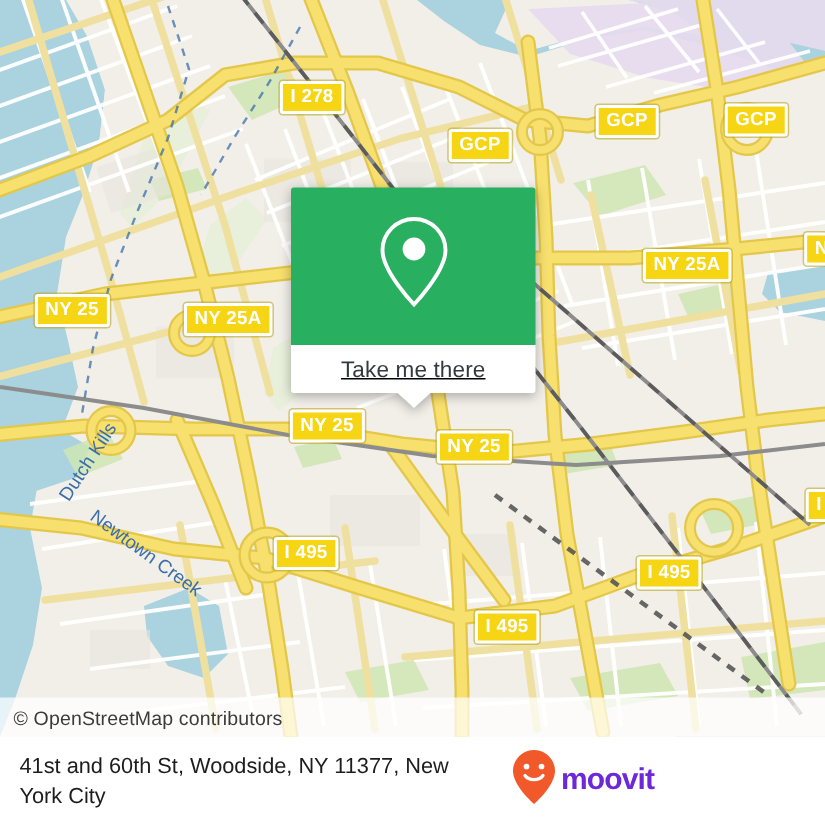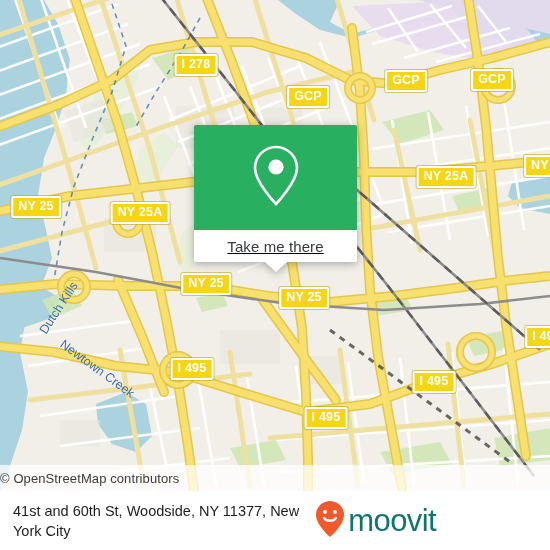--- a/index.html
+++ b/index.html
@@ -33,21 +33,21 @@
   #attribution {
     position: absolute;
     left: 0;
     bottom: 0;
     width: 550px;
     height: 26px;
     background: rgba(255,255,255,0.72);
     display: flex;
     align-items: center;
     box-sizing: border-box;
-    padding-left: 0;
+    padding-left: 9px;
     text-align: right;
   }
   #attribution .attr-text {
     font-size: 13px;
     color: #3b3b3b;
     letter-spacing: 0.1px;
     white-space: nowrap;
   }
 
   
@@ -114,25 +114,25 @@
     padding-right: 10px;
     max-width: 395px;
   }
   #brand {
     flex: 0 0 auto;
     display: flex;
     align-items: center;
     gap: 3px;
   }
   #brand-word {
-    font-size: 31px;
+    font-size: 20px;
     line-height: 31px;
-    color: #0f766e;
+    color: #6d28d9;
     letter-spacing: -0.6px;
-    font-weight: 400;
+    font-weight: 700;
   }
 </style>
 </head>
 <body>
 
 <div id="app">
 
   <div id="map-viewport">
     <svg id="map-svg" width="550" height="491" viewBox="0 0 550 491">
       <defs>
@@ -334,21 +334,21 @@
           <path d="M200,18 L180,54 L156,92 L134,130"></path>
         </g>
 
         <g>
           <text x="62" y="310" transform="rotate(-57 62 310)" fill="#3b6ea8" font-family="Liberation Sans, sans-serif" font-size="12.5" text-anchor="middle">Dutch Kills</text>
           <text x="95" y="372" transform="rotate(36 95 372)" fill="#3b6ea8" font-family="Liberation Sans, sans-serif" font-size="12.5" text-anchor="middle">Newtown Creek</text>
         </g>
       </g>
     </svg>
 
-    <div id="shield-layer" style="position:absolute;left:0;top:0;width:532px;height:491px;">
+    <div id="shield-layer" style="position:absolute;left:12px;top:0;width:532px;height:491px;">
         <div style="position: absolute; transform: translate(-50%, -50%); left: 196px; top: 65px; background: rgb(245, 213, 20); border: 2px solid rgb(255, 255, 255); border-radius: 2px; padding: 1px 5px 2px; color: rgb(255, 255, 255); font-size: 12.5px; font-weight: bold; font-family: &quot;Liberation Sans&quot;, sans-serif; white-space: nowrap; line-height: 15px; box-shadow: rgba(180, 160, 20, 0.55) 0px 0px 0px 1px; letter-spacing: 0.2px;"><span>I 278</span></div>
         <div style="position: absolute; transform: translate(-50%, -50%); left: 308px; top: 97px; background: rgb(245, 213, 20); border: 2px solid rgb(255, 255, 255); border-radius: 2px; padding: 1px 5px 2px; color: rgb(255, 255, 255); font-size: 12.5px; font-weight: bold; font-family: &quot;Liberation Sans&quot;, sans-serif; white-space: nowrap; line-height: 15px; box-shadow: rgba(180, 160, 20, 0.55) 0px 0px 0px 1px; letter-spacing: 0.2px;"><span>GCP</span></div>
         <div style="position: absolute; transform: translate(-50%, -50%); left: 406px; top: 81px; background: rgb(245, 213, 20); border: 2px solid rgb(255, 255, 255); border-radius: 2px; padding: 1px 5px 2px; color: rgb(255, 255, 255); font-size: 12.5px; font-weight: bold; font-family: &quot;Liberation Sans&quot;, sans-serif; white-space: nowrap; line-height: 15px; box-shadow: rgba(180, 160, 20, 0.55) 0px 0px 0px 1px; letter-spacing: 0.2px;"><span>GCP</span></div>
         <div style="position: absolute; transform: translate(-50%, -50%); left: 492px; top: 80px; background: rgb(245, 213, 20); border: 2px solid rgb(255, 255, 255); border-radius: 2px; padding: 1px 5px 2px; color: rgb(255, 255, 255); font-size: 12.5px; font-weight: bold; font-family: &quot;Liberation Sans&quot;, sans-serif; white-space: nowrap; line-height: 15px; box-shadow: rgba(180, 160, 20, 0.55) 0px 0px 0px 1px; letter-spacing: 0.2px;"><span>GCP</span></div>
         <div style="position: absolute; transform: translate(-50%, -50%); left: 36px; top: 207px; background: rgb(245, 213, 20); border: 2px solid rgb(255, 255, 255); border-radius: 2px; padding: 1px 5px 2px; color: rgb(255, 255, 255); font-size: 12.5px; font-weight: bold; font-family: &quot;Liberation Sans&quot;, sans-serif; white-space: nowrap; line-height: 15px; box-shadow: rgba(180, 160, 20, 0.55) 0px 0px 0px 1px; letter-spacing: 0.2px;"><span>NY 25</span></div>
         <div style="position: absolute; transform: translate(-50%, -50%); left: 140px; top: 213px; background: rgb(245, 213, 20); border: 2px solid rgb(255, 255, 255); border-radius: 2px; padding: 1px 5px 2px; color: rgb(255, 255, 255); font-size: 12.5px; font-weight: bold; font-family: &quot;Liberation Sans&quot;, sans-serif; white-space: nowrap; line-height: 15px; box-shadow: rgba(180, 160, 20, 0.55) 0px 0px 0px 1px; letter-spacing: 0.2px;"><span>NY 25A</span></div>
         <div style="position: absolute; transform: translate(-50%, -50%); left: 446px; top: 177px; background: rgb(245, 213, 20); border: 2px solid rgb(255, 255, 255); border-radius: 2px; padding: 1px 5px 2px; color: rgb(255, 255, 255); font-size: 12.5px; font-weight: bold; font-family: &quot;Liberation Sans&quot;, sans-serif; white-space: nowrap; line-height: 15px; box-shadow: rgba(180, 160, 20, 0.55) 0px 0px 0px 1px; letter-spacing: 0.2px;"><span>NY 25A</span></div>
         <div style="position: absolute; transform: translate(-50%, -50%); left: 540px; top: 166px; background: rgb(245, 213, 20); border: 2px solid rgb(255, 255, 255); border-radius: 2px; padding: 1px 5px 2px; color: rgb(255, 255, 255); font-size: 12.5px; font-weight: bold; font-family: &quot;Liberation Sans&quot;, sans-serif; white-space: nowrap; line-height: 15px; box-shadow: rgba(180, 160, 20, 0.55) 0px 0px 0px 1px; letter-spacing: 0.2px;"><span>NY</span></div>
         <div style="position: absolute; transform: translate(-50%, -50%); left: 206px; top: 284px; background: rgb(245, 213, 20); border: 2px solid rgb(255, 255, 255); border-radius: 2px; padding: 1px 5px 2px; color: rgb(255, 255, 255); font-size: 12.5px; font-weight: bold; font-family: &quot;Liberation Sans&quot;, sans-serif; white-space: nowrap; line-height: 15px; box-shadow: rgba(180, 160, 20, 0.55) 0px 0px 0px 1px; letter-spacing: 0.2px;"><span>NY 25</span></div>
         <div style="position: absolute; transform: translate(-50%, -50%); left: 304px; top: 298px; background: rgb(245, 213, 20); border: 2px solid rgb(255, 255, 255); border-radius: 2px; padding: 1px 5px 2px; color: rgb(255, 255, 255); font-size: 12.5px; font-weight: bold; font-family: &quot;Liberation Sans&quot;, sans-serif; white-space: nowrap; line-height: 15px; box-shadow: rgba(180, 160, 20, 0.55) 0px 0px 0px 1px; letter-spacing: 0.2px;"><span>NY 25</span></div>

